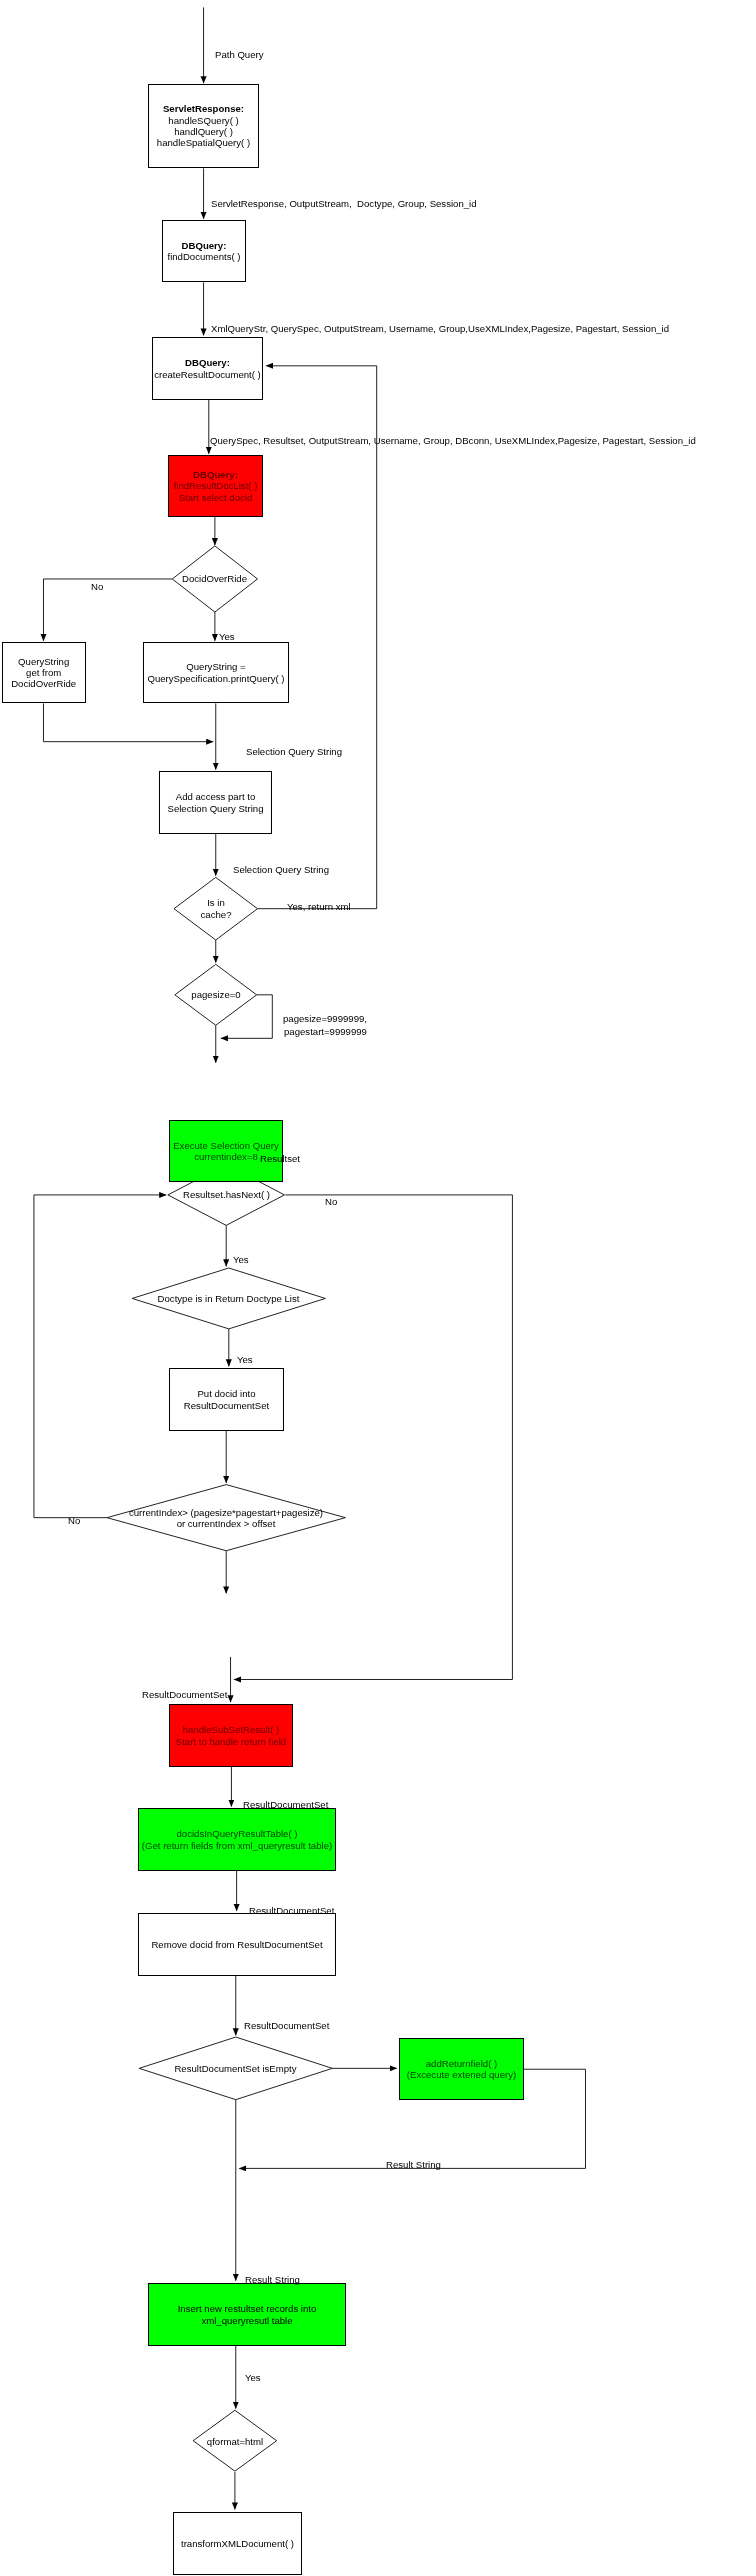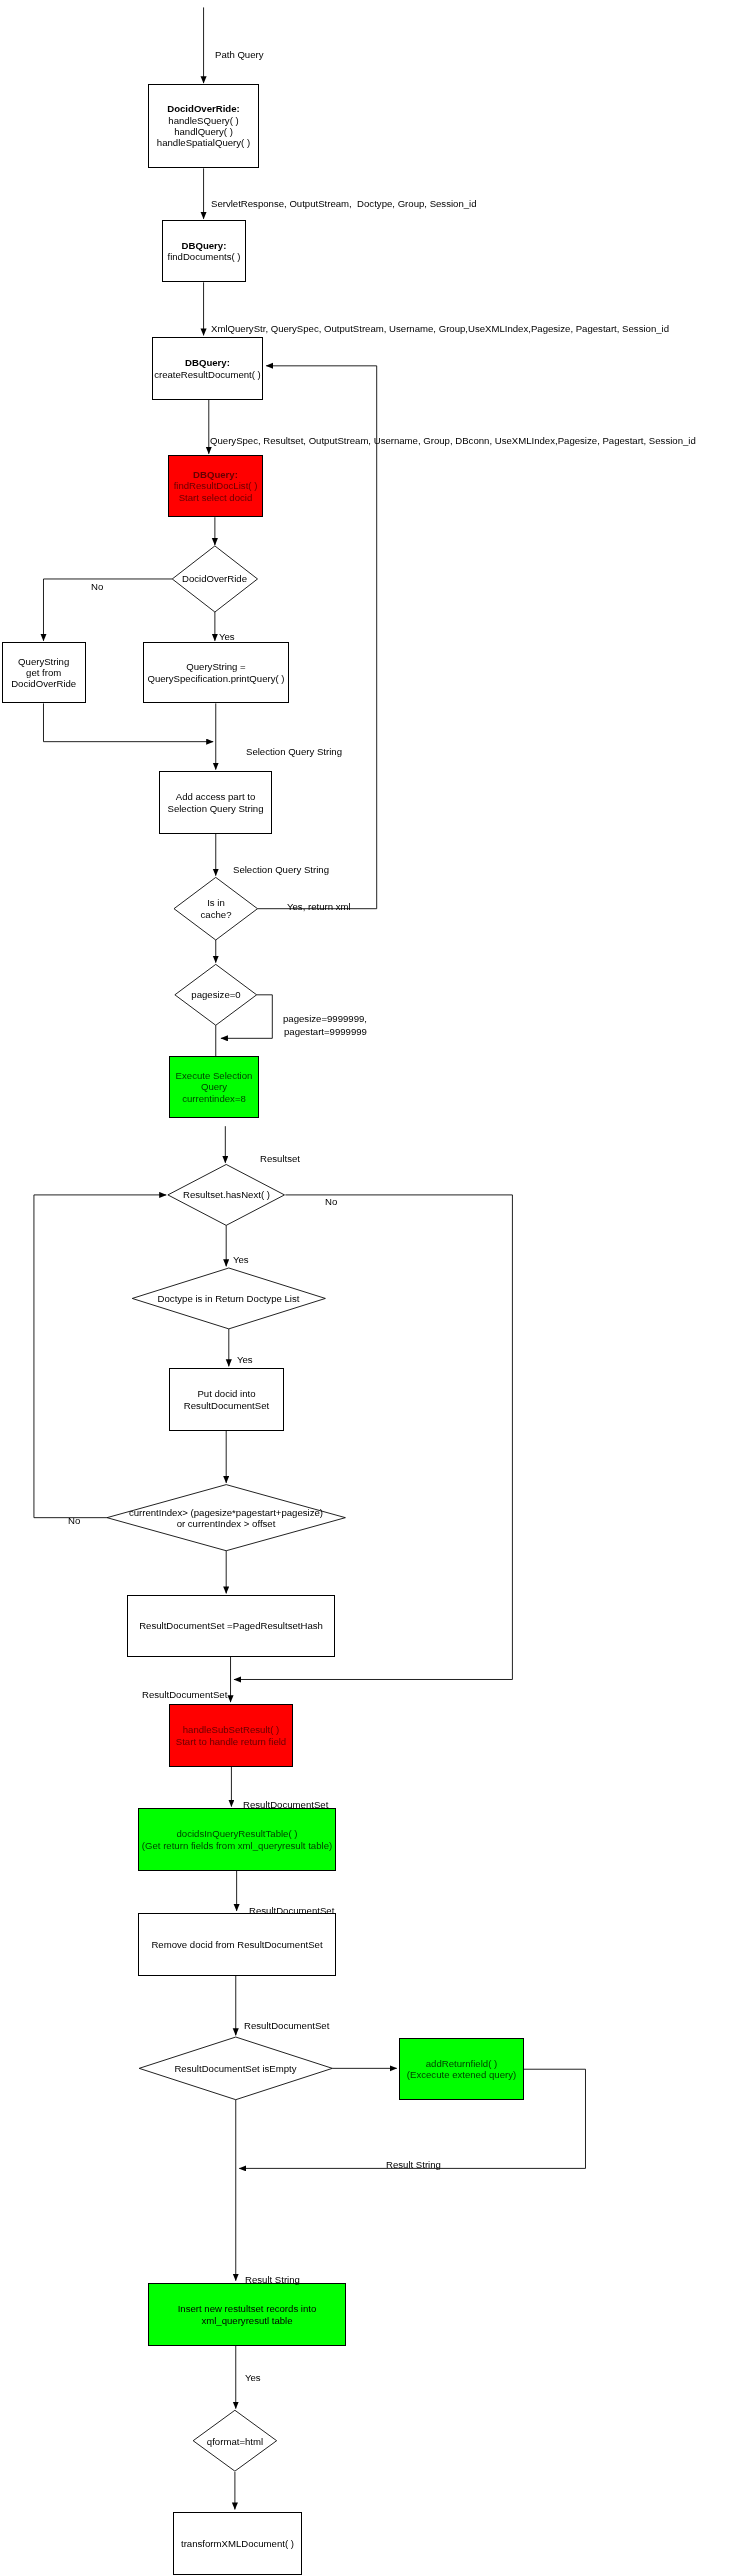--- a/index.html
+++ b/index.html
@@ -66,21 +66,21 @@
       <polygon points="201,1143 248,1108 295,1143 248,1178"></polygon>
       <polygon points="193,1373 260,1338 327,1373 260,1408"></polygon>
       <polygon points="152,1492 263,1457 374,1492 263,1527"></polygon>
       <polygon points="123,1744 260,1706 397,1744 260,1782"></polygon>
       <polygon points="160,2377 271,2341 382,2377 271,2413"></polygon>
       <polygon points="222,2805 270,2770 318,2805 270,2840"></polygon>
     </g>
   </svg>
 
   <div class="box" style="left:148px;top:84px;width:111px;height:84px">
-    <div class="t">DocidOverRide:</div>
+    <div class="t">ServletResponse:</div>
     <div>handleSQuery( )</div>
     <div>handlQuery( )</div>
     <div>handleSpatialQuery( )</div>
   </div>
 
   <div class="box" style="left:162px;top:220px;width:84px;height:62px">
     <div class="t">DBQuery:</div>
     <div>findDocuments( )</div>
   </div>
 
@@ -104,33 +104,30 @@
   <div class="box" style="left:143px;top:642px;width:146px;height:61px">
     <div>QueryString =</div>
     <div>QuerySpecification.printQuery( )</div>
   </div>
 
   <div class="box" style="left:159px;top:771px;width:113px;height:63px">
     <div>Add access part to</div>
     <div>Selection Query String</div>
   </div>
 
-  <div class="box green" style="left:169px;top:1056px;width:90px;height:62px">
+  <div class="box green" style="left:169px;top:1120px;width:114px;height:62px">
     <div>Execute Selection Query</div>
     <div>currentindex=8</div>
   </div>
 
   <div class="box" style="left:169px;top:1368px;width:115px;height:63px">
     <div>Put docid into</div>
     <div>ResultDocumentSet</div>
   </div>
 
-  <div class="box" style="left:127px;top:1595px;width:208px;height:62px">
-    <div>ResultDocumentSet =PagedResultsetHash</div>
-  </div>
 
   <div class="box red" style="left:169px;top:1704px;width:124px;height:63px">
     <div>handleSubSetResult( )</div>
     <div>Start to handle return field</div>
   </div>
 
   <div class="box" style="left:138px;top:1913px;width:198px;height:63px">
     <div>Remove docid from ResultDocumentSet</div>
   </div>
 

